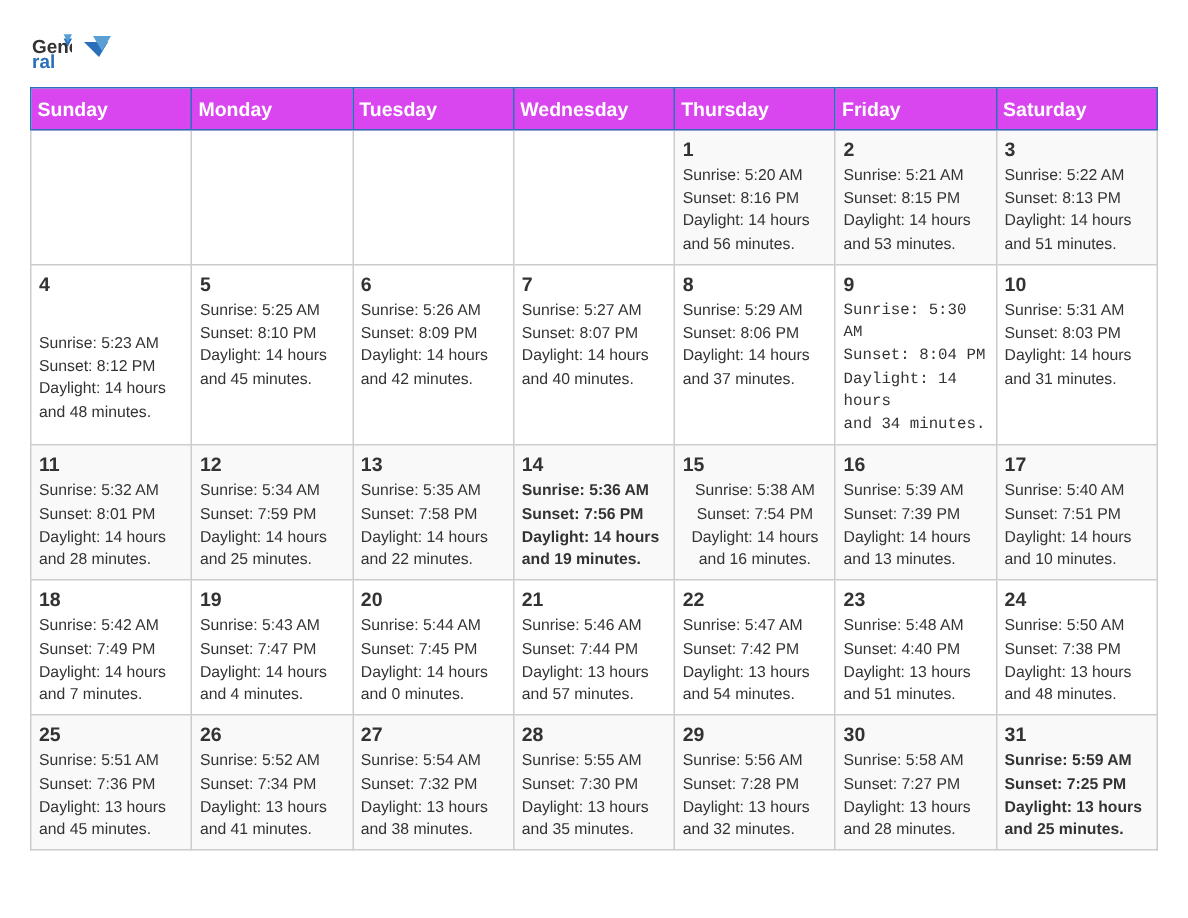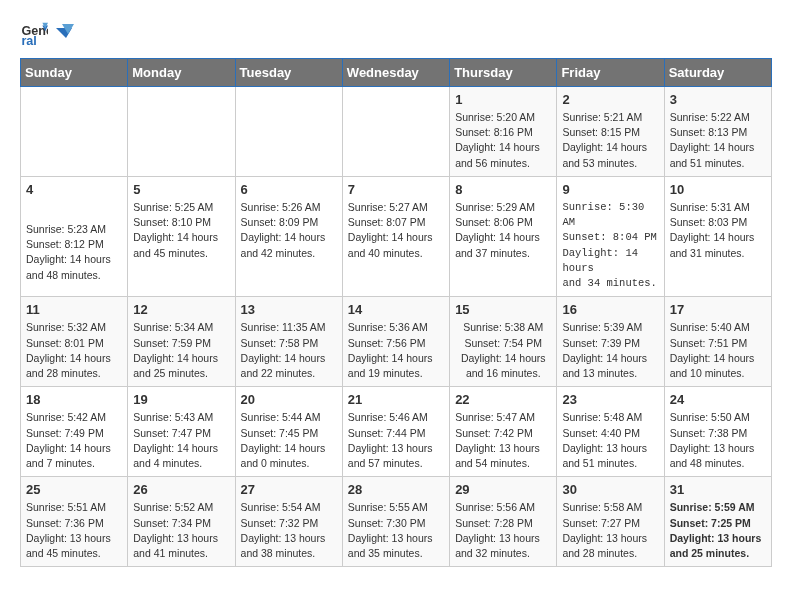--- a/index.html
+++ b/index.html
@@ -48,21 +48,21 @@
     .location {
       font-size: 16px;
       color: #555;
     }
     table {
       width: 100%;
       border-collapse: collapse;
       table-layout: fixed;
     }
     thead th {
-      background-color: #737373;
+      background-color: #d946ef;
       color: #fff;
       padding: 6px 4px;
       font-size: 13px;
       font-weight: bold;
       text-align: left;
       border: 1px solid #2a6fba;
     }
     tbody td {
       vertical-align: top;
       border: 1px solid #ccc;
@@ -219,28 +219,28 @@
         </td>
         <td>
           <div class="day-number">12</div>
           <div class="day-info" style="white-space: pre-line;">Sunrise: 5:34 AM
 Sunset: 7:59 PM
 Daylight: 14 hours
 and 25 minutes.</div>
         </td>
         <td>
           <div class="day-number">13</div>
-          <div class="day-info" style="white-space: pre-line;">Sunrise: 11:35 AM
+          <div class="day-info" style="white-space: pre-line;">Sunrise: 5:35 AM
 Sunset: 7:58 PM
 Daylight: 14 hours
 and 22 minutes.</div>
         </td>
         <td>
           <div class="day-number">14</div>
-          <div class="day-info" style="white-space: pre-line;">Sunrise: 5:36 AM
+          <div class="day-info" style="white-space: pre-line; font-weight: bold;">Sunrise: 5:36 AM
 Sunset: 7:56 PM
 Daylight: 14 hours
 and 19 minutes.</div>
         </td>
         <td>
           <div class="day-number">15</div>
           <div class="day-info" style="white-space: pre-line; text-align: center;">Sunrise: 5:38 AM
 Sunset: 7:54 PM
 Daylight: 14 hours
 and 16 minutes.</div>

